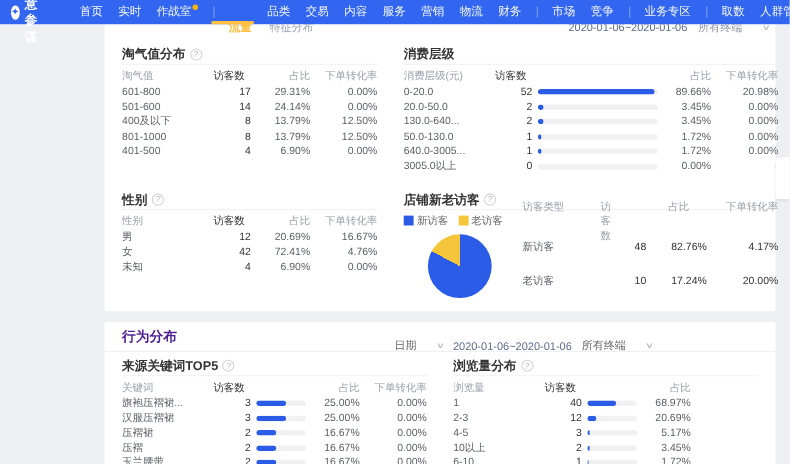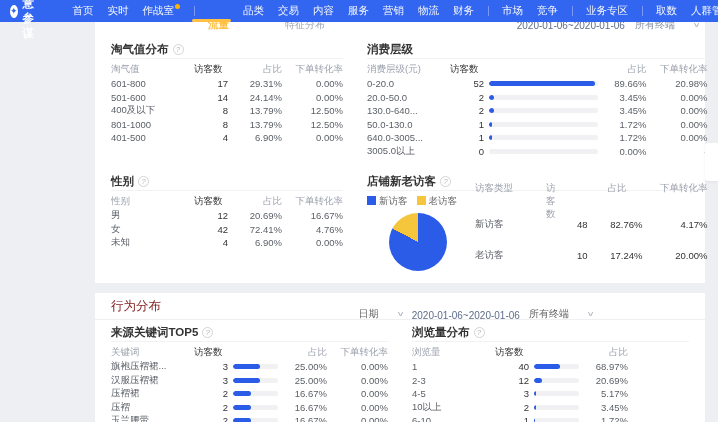--- a/index.html
+++ b/index.html
@@ -19,21 +19,21 @@
   .nav-item { font-size:10.5px; color:rgba(255,255,255,.95); white-space:nowrap; position:relative; }
   .nav-item.active { color:#ffc043; font-weight:bold;margin-top:27px; }
   .nav-cell:has(.active)::after { content:''; position:absolute; left:5px; right:5px; bottom:0; height:3px;
             background:#ffc043; border-radius:2px; }
   .nav-badge { width:5px; height:5px; background:#ffb400; border-radius:50%;
                display:inline-block; position:relative; top:-5px; margin-left:1px; }
 
   
   .page { position:absolute; left:95px; top:22px; width:610px; }
   .card { background:#fff; }
-  .sticky-head { height:15px; overflow:hidden; position:relative;padding-left:40px; }
+  .sticky-head { height:15px; overflow:hidden; position:relative; }
   .sticky-inner { display:flex; align-items:center; height:22px; transform:translateY(-8px);
                   padding:0 6px 0 150px; font-size:10px; color:#9aa3b5; }
   .sticky-controls { margin-left:auto; display:flex; align-items:center; gap:10px; color:#8a93a6; }
   .chev { font-size:7px; color:#b0b6c3; transform:scaleX(1.6); display:inline-block; }
 
   .panel-grid { display:grid; grid-template-columns:1fr 1fr; column-gap:24px; row-gap:15px;
                 padding:4px 16px 12px 16px; }
   .p-title { display:flex; align-items:center; gap:4px; height:18px; font-size:11.5px; font-weight:bold;
              color:#333; border-bottom:1px solid #f2f2f4; margin-bottom:3px; }
   .help { width:11px; height:11px; border:1px solid #d4d4d4; border-radius:50%; color:#bbb; font-size:8px;
@@ -60,21 +60,21 @@
   .pie { width:58px; height:58px; border-radius:50%; margin:4px 0 0 22px;
          background:conic-gradient(from 298deg, #f5c63c 0deg 62deg, #2b5ce7 62deg 360deg); }
   .p4-rows { flex:1; }
   .p4-row { display:grid; grid-template-columns:50px 1fr 50px 60px; column-gap:5px; align-items:center;
             height:31px; font-size:9.5px; color:#5a5f66; }
   .p4-row span:nth-child(n+2) { text-align:right; color:#333; }
 
   
   .card2 { margin-top:10px; height:200px; }
   .sec-head { height:27px; display:flex; align-items:center; padding:0 16px; border-bottom:1px solid #f0f0f2; }
-  .sec-title { font-size:12.5px; font-weight:normal; color:#7f1d1d; }
+  .sec-title { font-size:12.5px; font-weight:bold; color:#4c1d95; }
   .sec-controls { margin-left:auto; display:flex; align-items:flex-end; gap:9px; font-size:10px;
                   color:#666; padding-right:96px;margin-top:16px; }
   .date-text { color:#5e6d8c; cursor:pointer; }
   .ctrl { cursor:pointer; display:flex; align-items:center; gap:19px; }
 
   .float-widget { position:absolute; right:0; top:143px; width:13px; height:38px; background:#fff;
                   border-radius:3px 0 0 3px; box-shadow:0 1px 3px rgba(0,0,0,.06); }
 </style>
 </head>
 <body>

